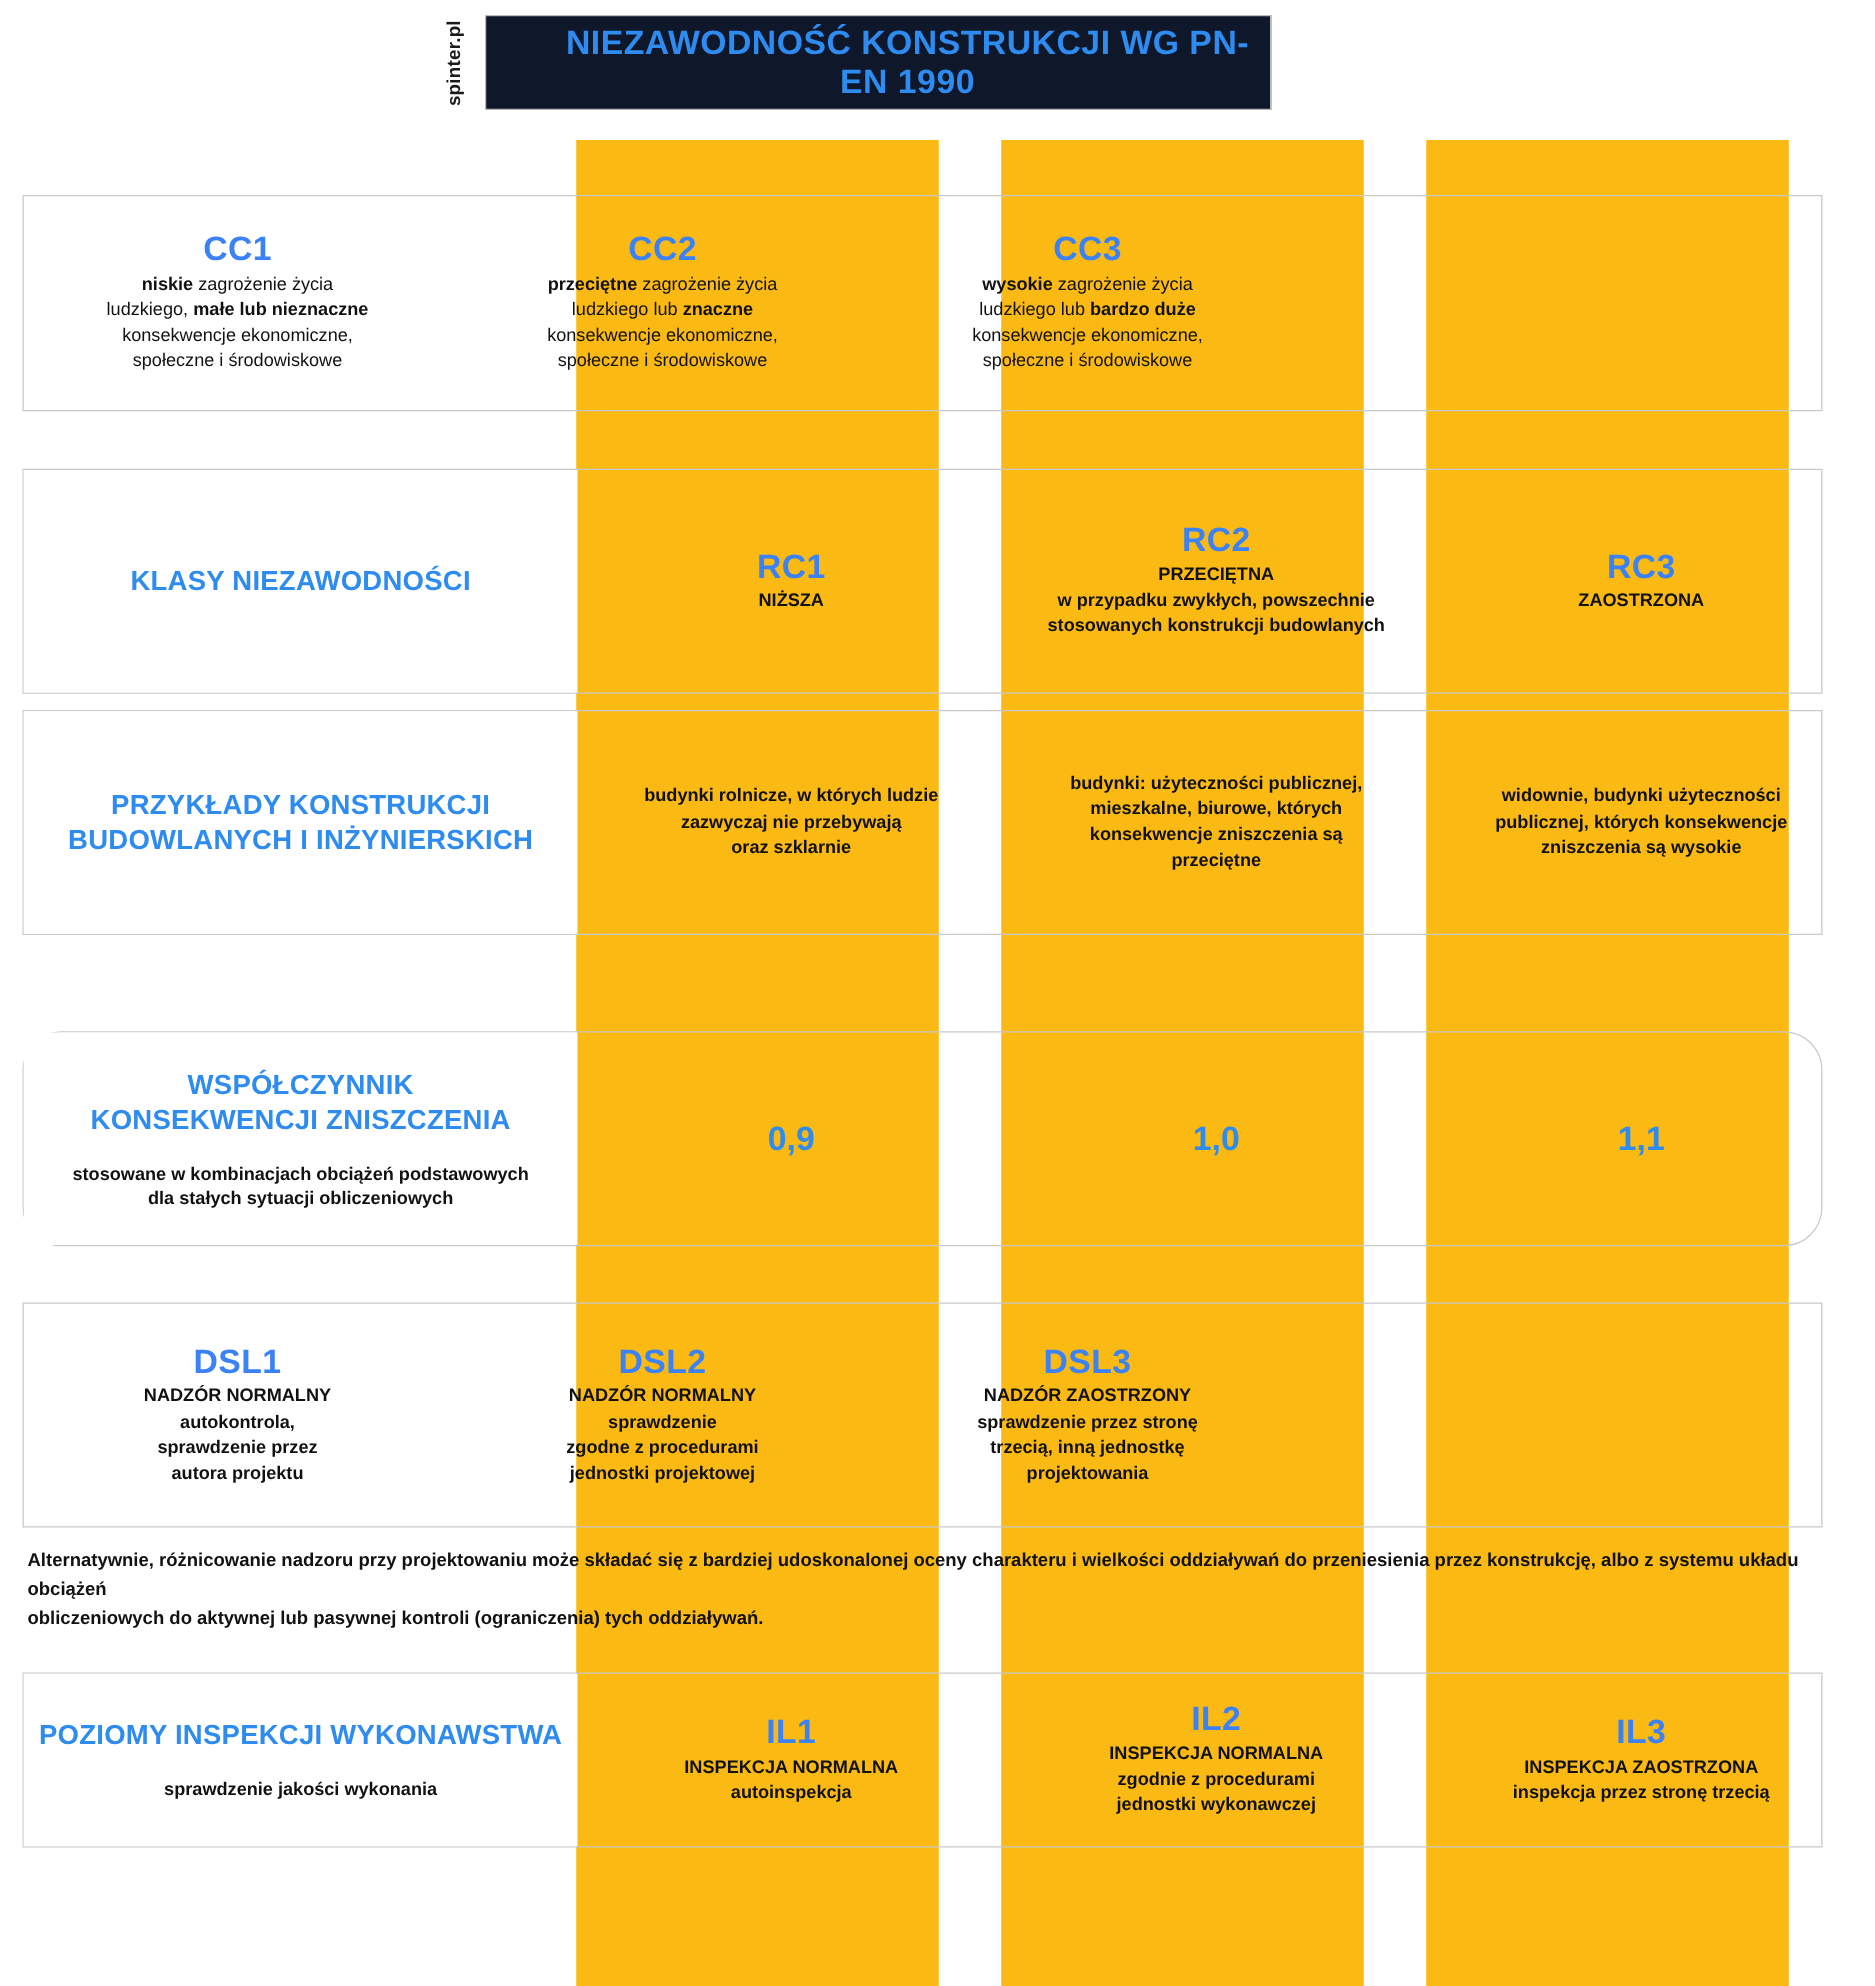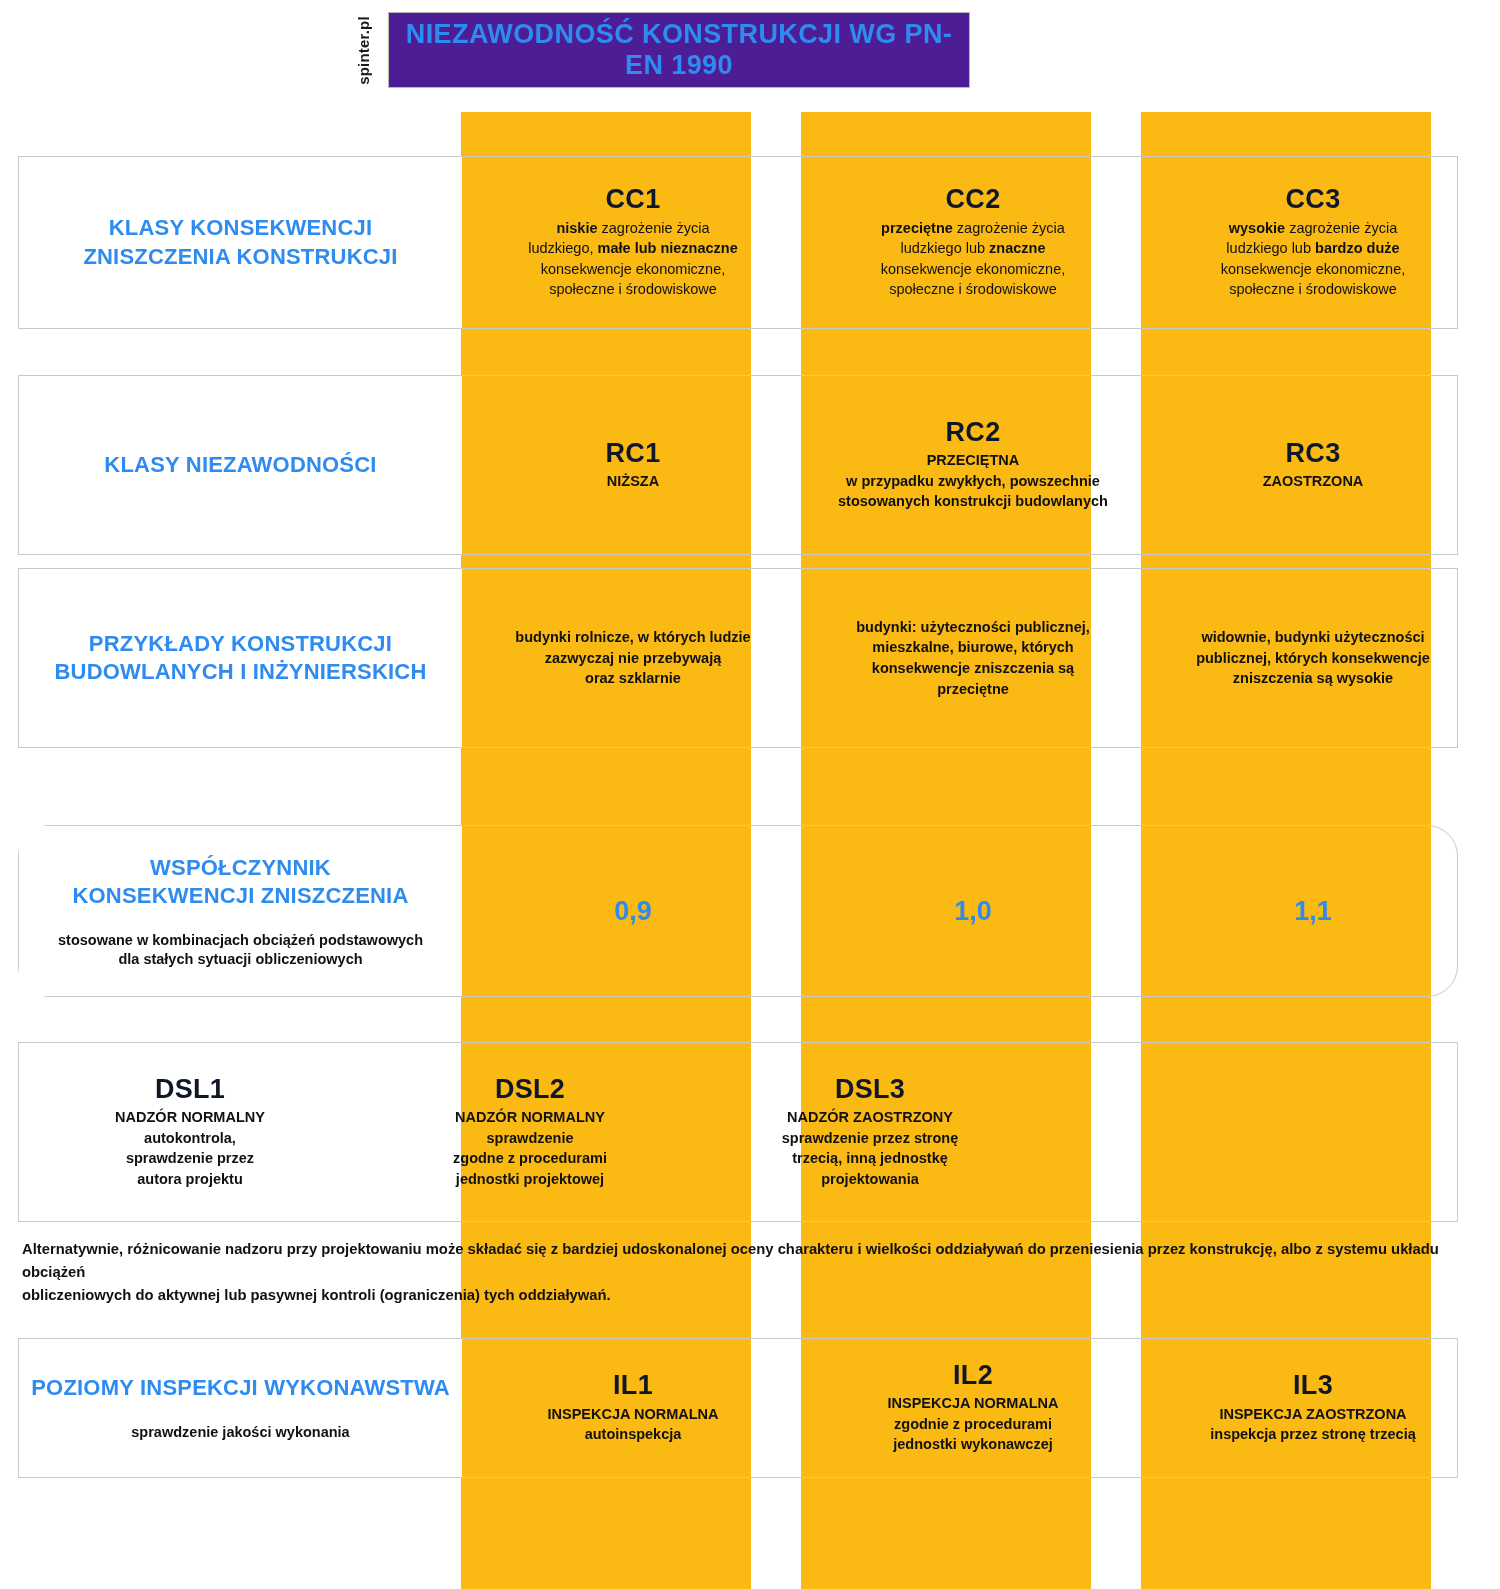--- a/index.html
+++ b/index.html
@@ -25,22 +25,22 @@
     display:flex;align-items:center;justify-content:center;
   }
   .watermark span{
     transform:rotate(-90deg);
     white-space:nowrap;
     font-size:15px;font-weight:bold;color:#1a1a1a;
     letter-spacing:.2px;
   }
   .title-box{
     position:absolute;left:38px;top:0;width:580px;height:74px;
-    border:1px solid #b9b9b9;background:#4c1d95;
-    display:flex;align-items:center;justify-content:center;
+    border:1px solid #b9b9b9;background:#0f172a;
+    display:flex;align-items:center;justify-content:center;padding-left:47px;
   }
   .title-box .title{
     color:#2e8BEF;font-size:27px;font-weight:bold;
     letter-spacing:.4px;text-align:center;
     font-stretch:condensed;
   }
 
   
   .row{
     position:absolute;left:18px;width:1440px;
@@ -62,21 +62,21 @@
     color:#111;font-weight:bold;text-align:center;line-height:1.3;
     font-size:14.5px;margin-top:21px;
   }
   .gap{flex:0 0 1px;}
   .col{
     flex:0 0 340px;width:340px;
     display:flex;flex-direction:column;align-items:center;justify-content:center;
     box-sizing:border-box;padding:4px 14px;text-align:center;
   }
   .col .code{
-    color:#0f172a;font-weight:bold;font-size:27px;line-height:1.05;
+    color:#3b82f6;font-weight:bold;font-size:27px;line-height:1.05;
     margin-bottom:4px;letter-spacing:.3px;
   }
   .col .body{
     color:#111;font-weight:bold;font-size:14.5px;line-height:1.42;
   }
   .col .body .hi{font-weight:bold;}
   .col .body .lo{font-weight:normal;}
   .col .capline{
     color:#111;font-weight:bold;font-size:14.5px;line-height:1.42;
   }
@@ -114,26 +114,20 @@
   <div class="watermark">
     <span>spinter.pl</span>
   </div>
   <div class="title-box">
     <div class="title">NIEZAWODNOŚĆ KONSTRUKCJI WG PN-EN 1990</div>
   </div>
 </div>
 
 <div class="row" id="row-cc">
   <div class="cells">
-    <div class="lbl">
-      <div class="l-main">
-        <span>KLASY KONSEKWENCJI</span><br>
-        <span>ZNISZCZENIA KONSTRUKCJI</span>
-      </div>
-    </div>
     <div class="gap"></div>
     <div class="col">
       <div class="code">CC1</div>
       <div class="body">
         <span class="hi">niskie</span><span class="lo"> zagrożenie życia</span><br>
         <span class="lo">ludzkiego, </span><span class="hi">małe lub nieznaczne</span><br>
         <span class="lo">konsekwencje ekonomiczne,</span><br>
         <span class="lo">społeczne i środowiskowe</span>
       </div>
     </div>

